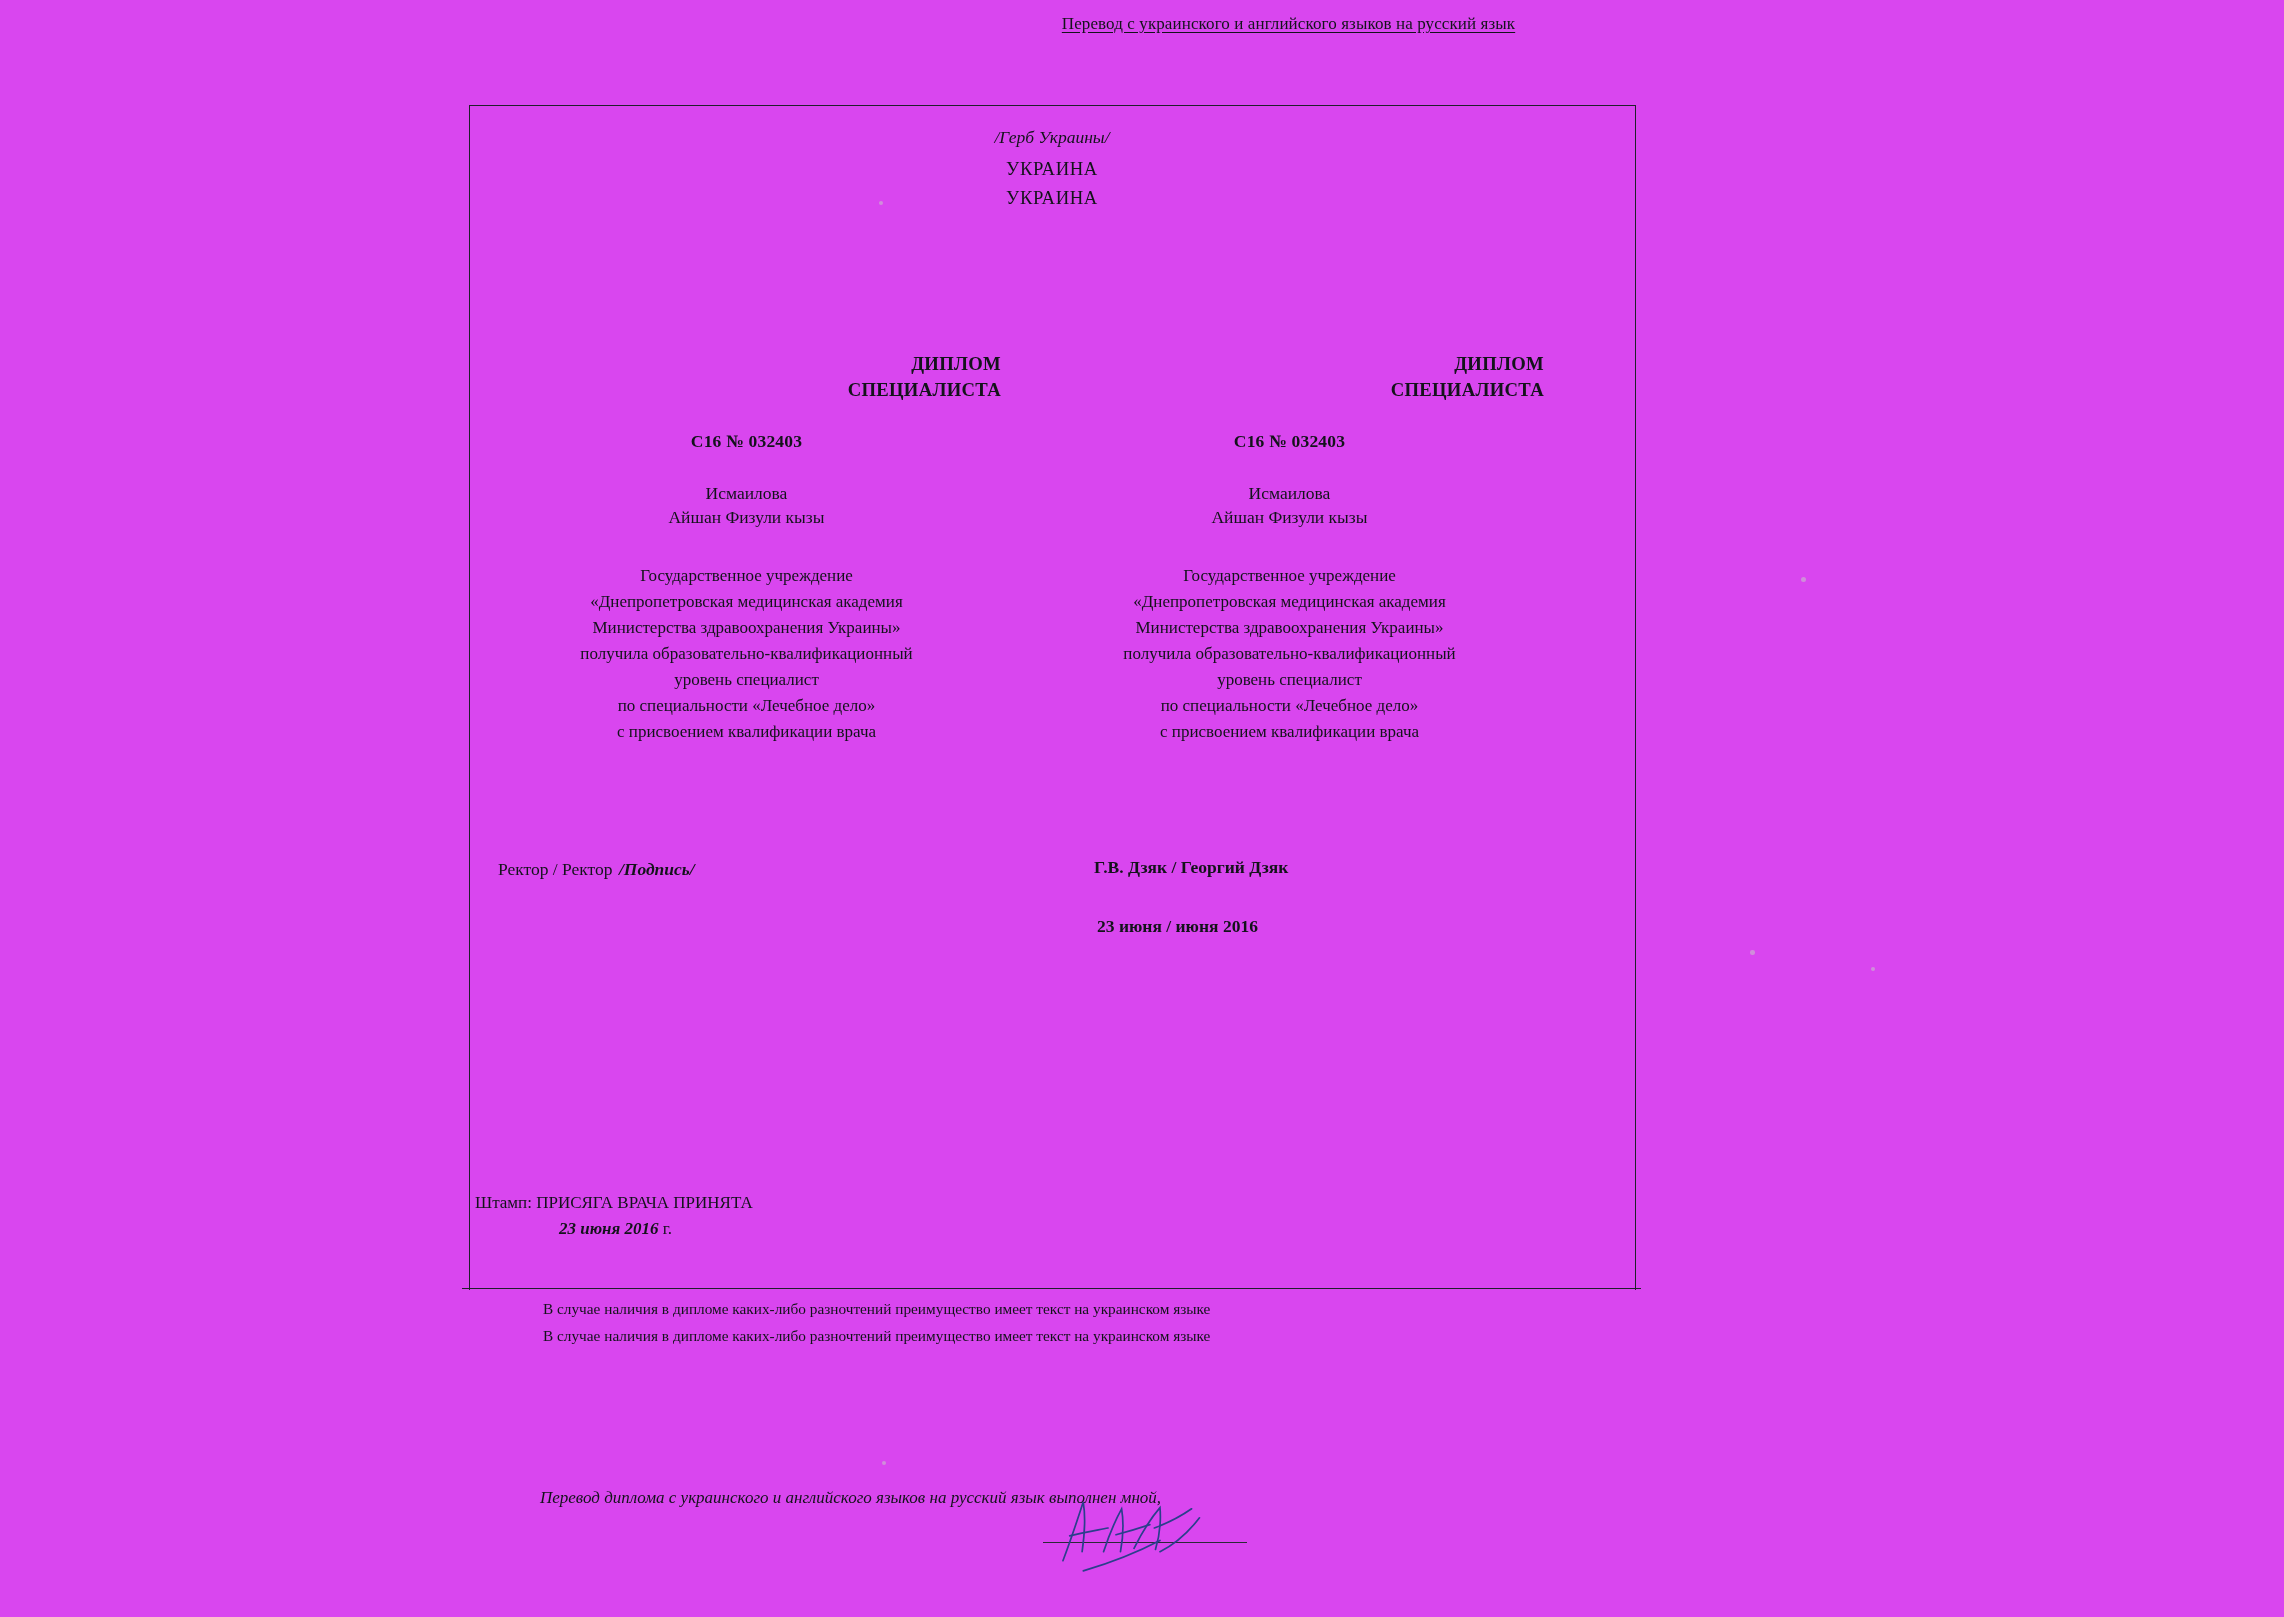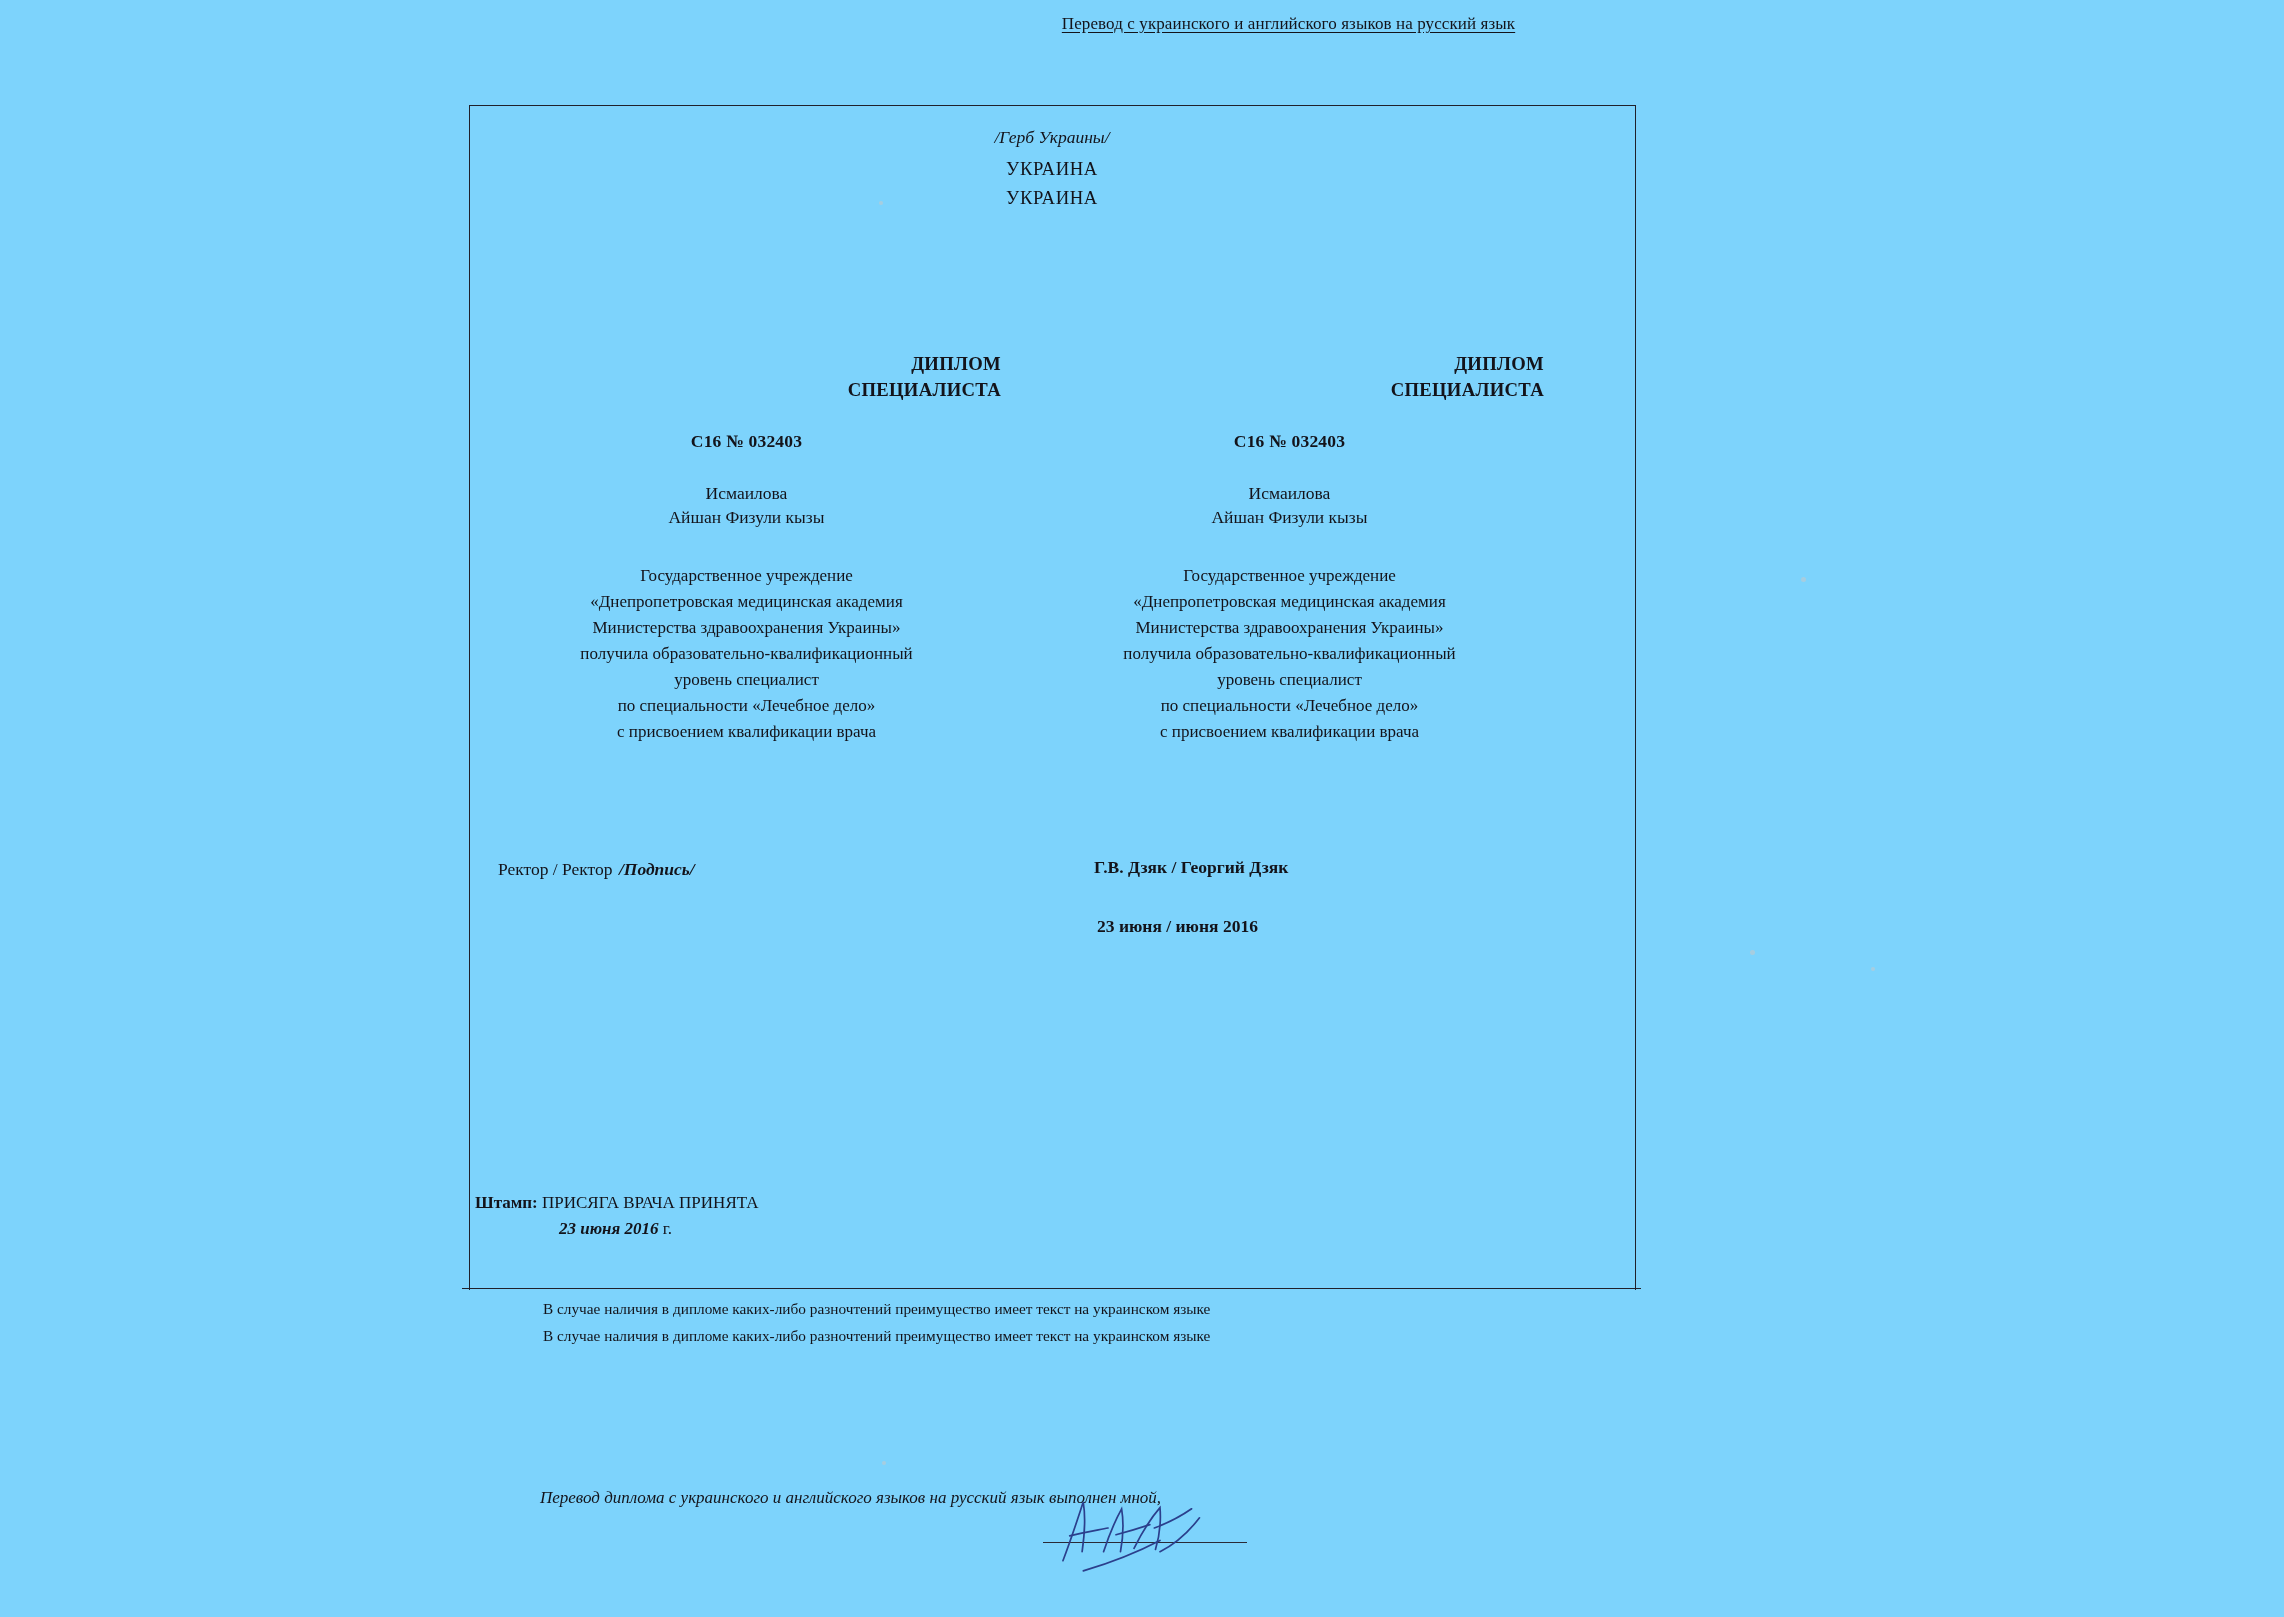--- a/index.html
+++ b/index.html
@@ -11,21 +11,21 @@
     width: 2284px;
     height: 1617px;
     position: relative;
     font-family: "Liberation Serif", serif;
     color: #13131a;
     overflow: hidden;
   }
   .page {
     position: absolute;
     inset: 0;
-    background: #7dd3fc;
+    background: #d946ef;
   }
   
   .speck {
     position: absolute;
     background: #c9c9c9;
     border-radius: 50%;
     opacity: .55;
   }
 
   .translation-header {
@@ -153,21 +153,21 @@
   }
   .seal-block .lbl { font-weight: bold; }
   .stamp-block {
     position: absolute;
     left: 475px;
     top: 1190px;
     width: 622px;
     font-size: 17px;
     line-height: 1.55;
   }
-  .stamp-block .lbl { font-weight: bold; }
+  .stamp-block .lbl { font-weight: normal; }
   .stamp-date {
     margin-left: 84px;
     font-style: italic;
     font-weight: bold;
   }
   .stamp-date .g { font-style: normal; font-weight: normal; }
 
   .footnote {
     position: absolute;
     left: 543px;

